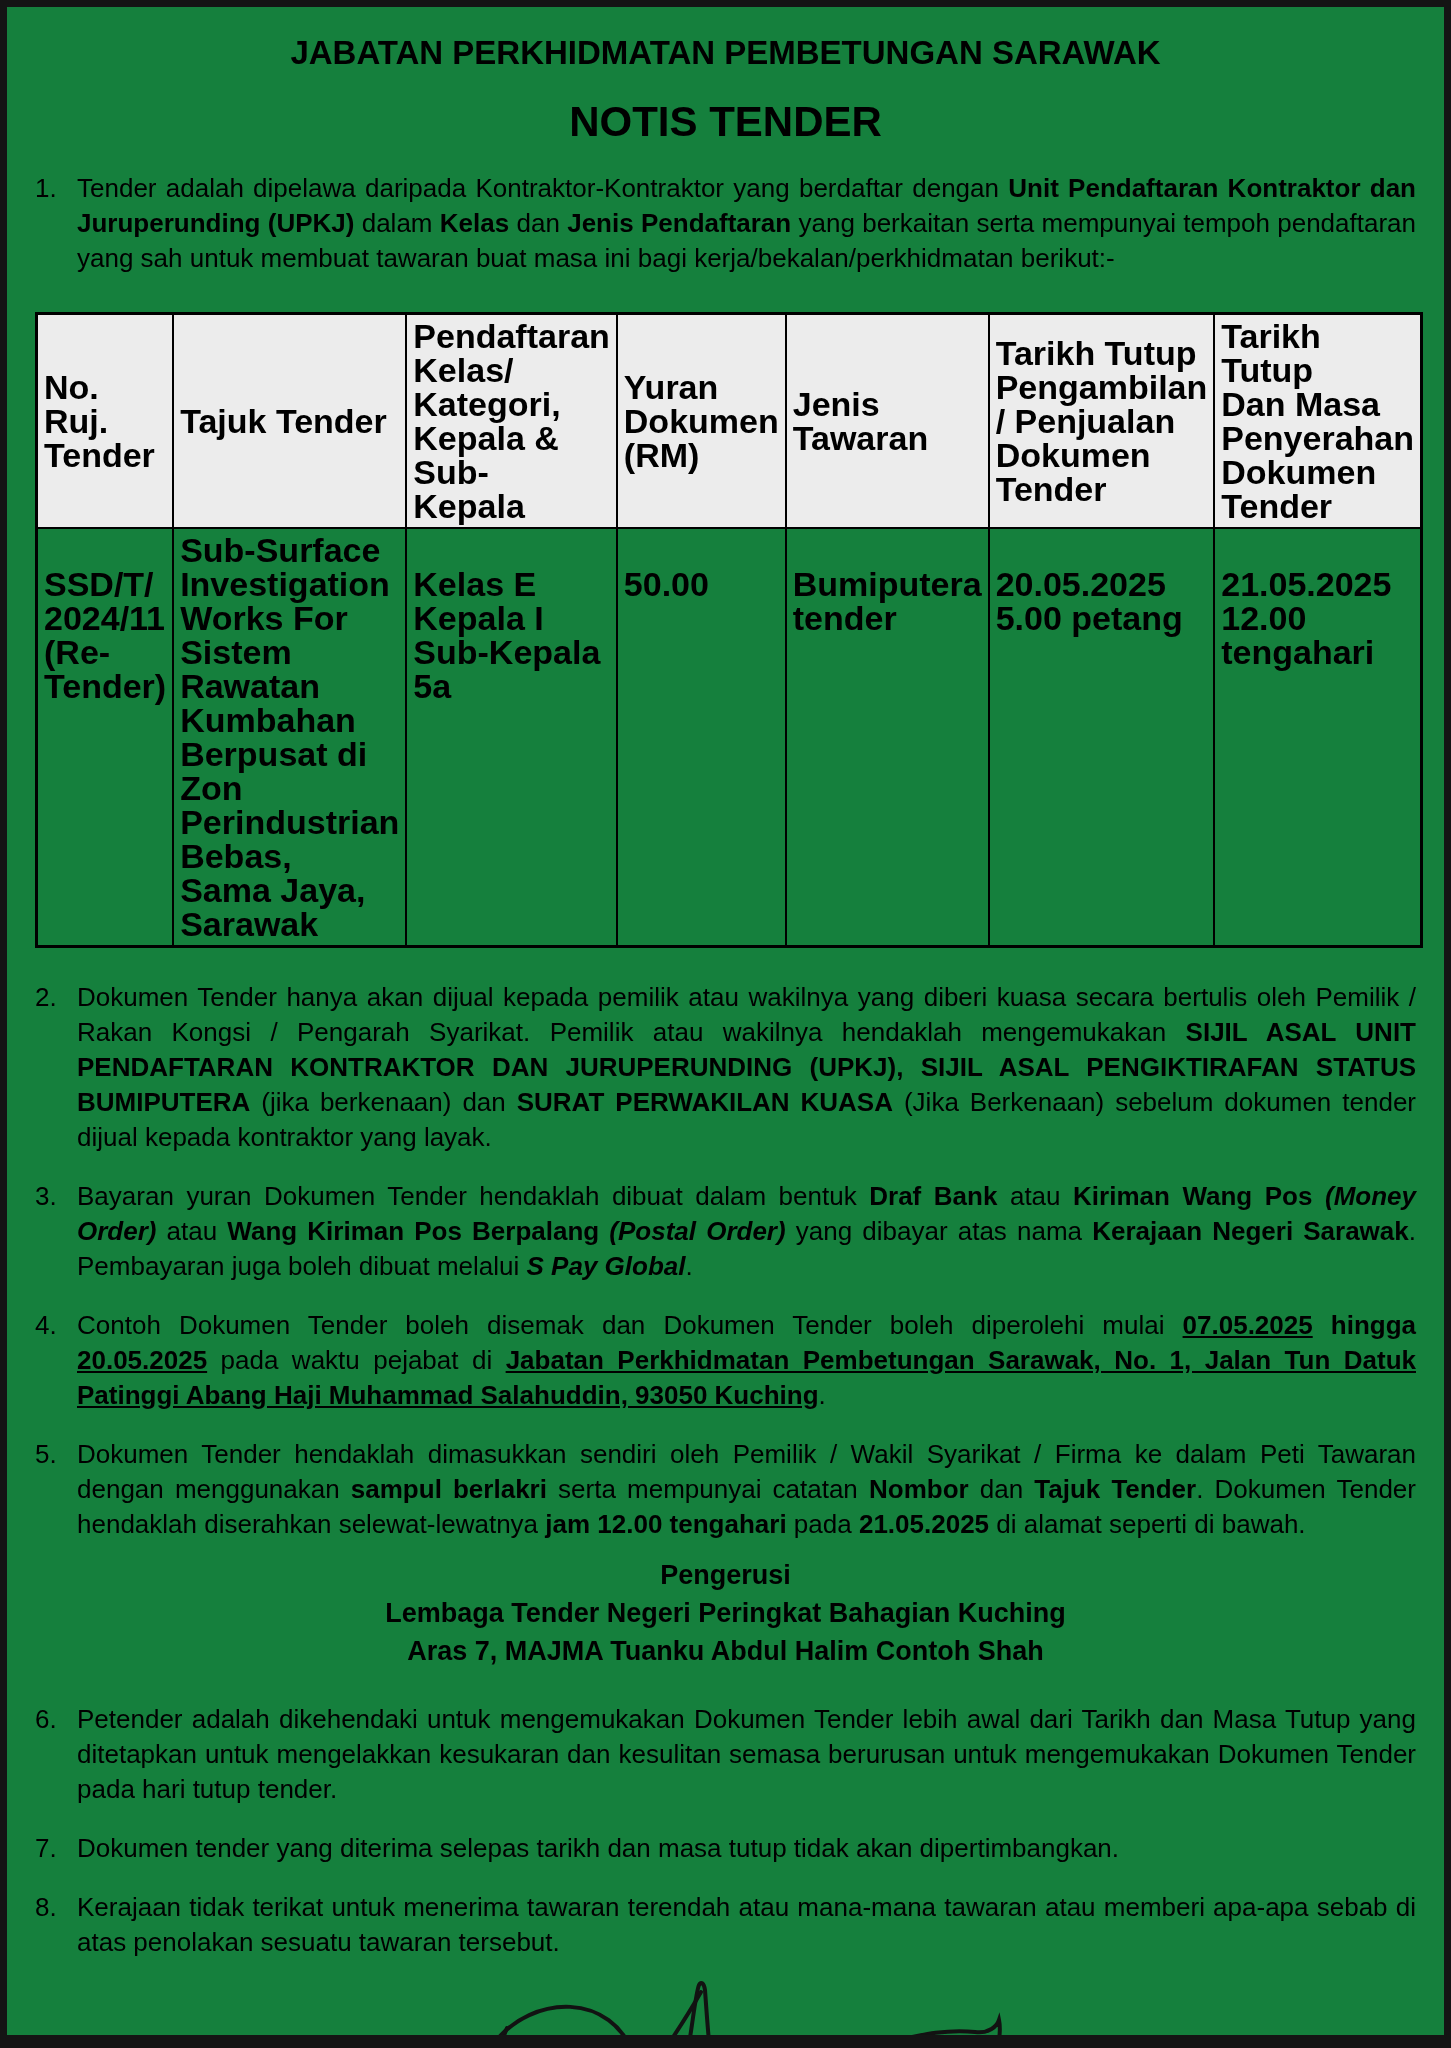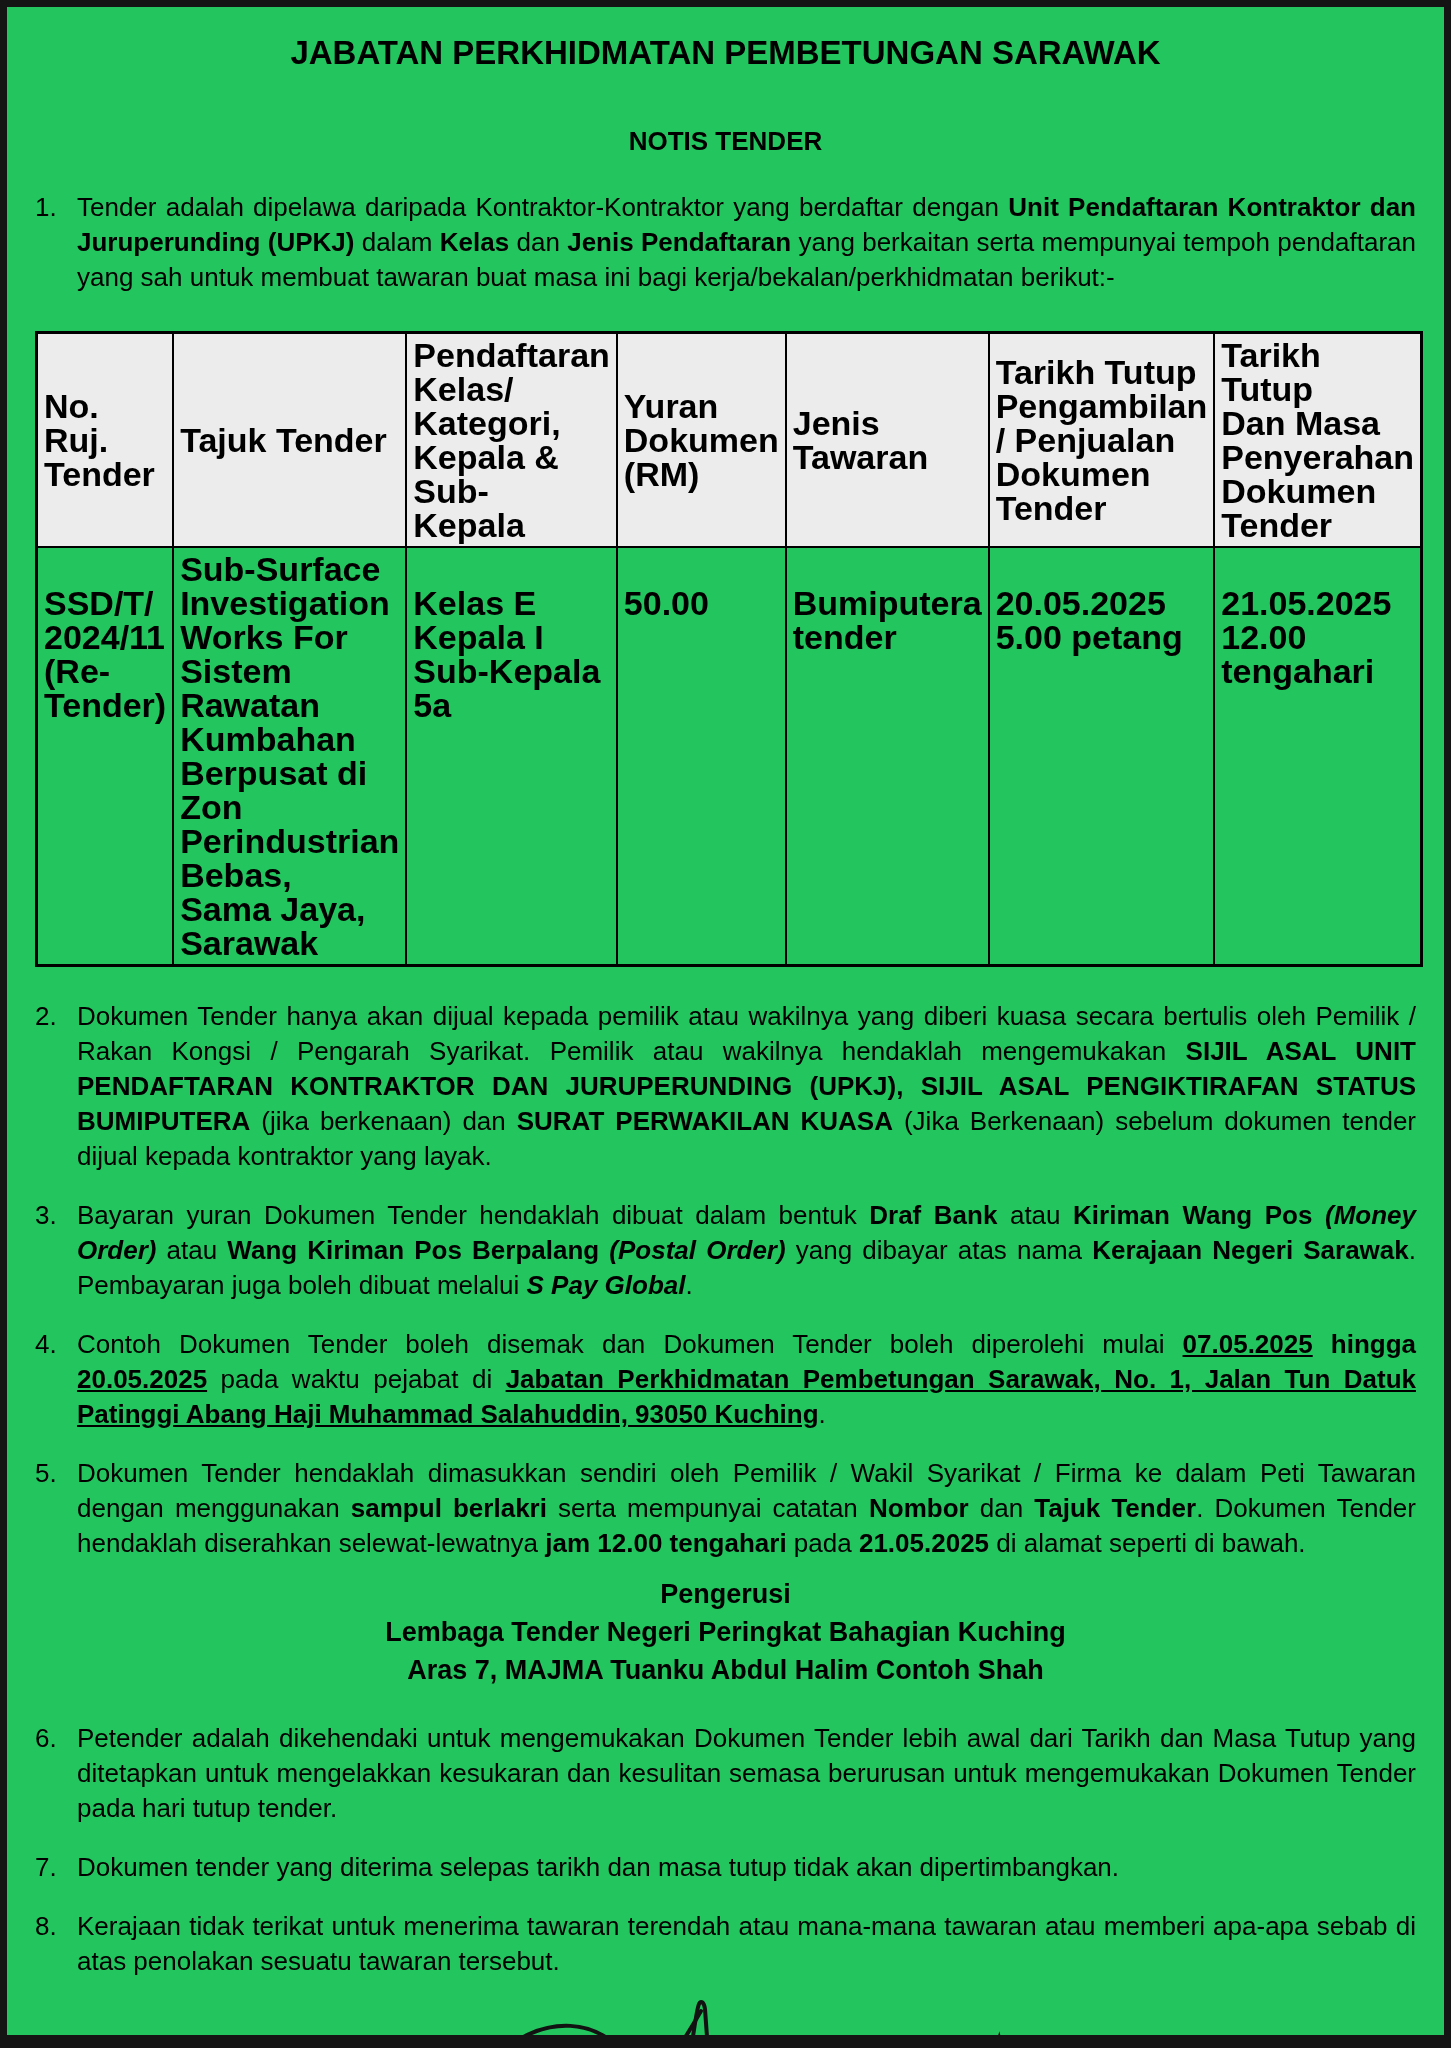--- a/index.html
+++ b/index.html
@@ -1,35 +1,35 @@
 <!DOCTYPE html>
 <html><head>
 <meta charset="utf-8">
 <style>
   * { margin:0; padding:0; box-sizing:border-box; }
   html,body { background:#444; }
   .page {
     position:relative;
     width:1451px; height:2048px;
     margin:0 auto;
-    background:#22c55e;
+    background:#15803d;
     color:#000;
     border:7px solid #141414;
     border-bottom-width:13px;
     padding:12px 28px 8px 28px;
     font-family:"Liberation Sans","DejaVu Sans",sans-serif;
     overflow:hidden;
   }
   .doc-title {
     text-align:center; font-weight:bold; font-size:33px;
     margin-top:16px; line-height:36px;
   }
   .doc-subtitle {
-    text-align:center; font-weight:bold; font-size:26px;
-    margin-top:53px; line-height:34px;
+    text-align:center; font-weight:bold; font-size:42px;
+    margin-top:34px; line-height:34px;
   }
   .item { display:flex; font-size:26px; line-height:35px; }
   .item .num { flex:0 0 42px; }
   .item .txt { flex:1; text-align:justify; }
   .mt-first { margin-top:32px; }
   .mt-item  { margin-top:24px; }
   .b { font-weight:bold; }
   .i { font-style:italic; }
   .u { text-decoration:underline; }
   table.tender {

